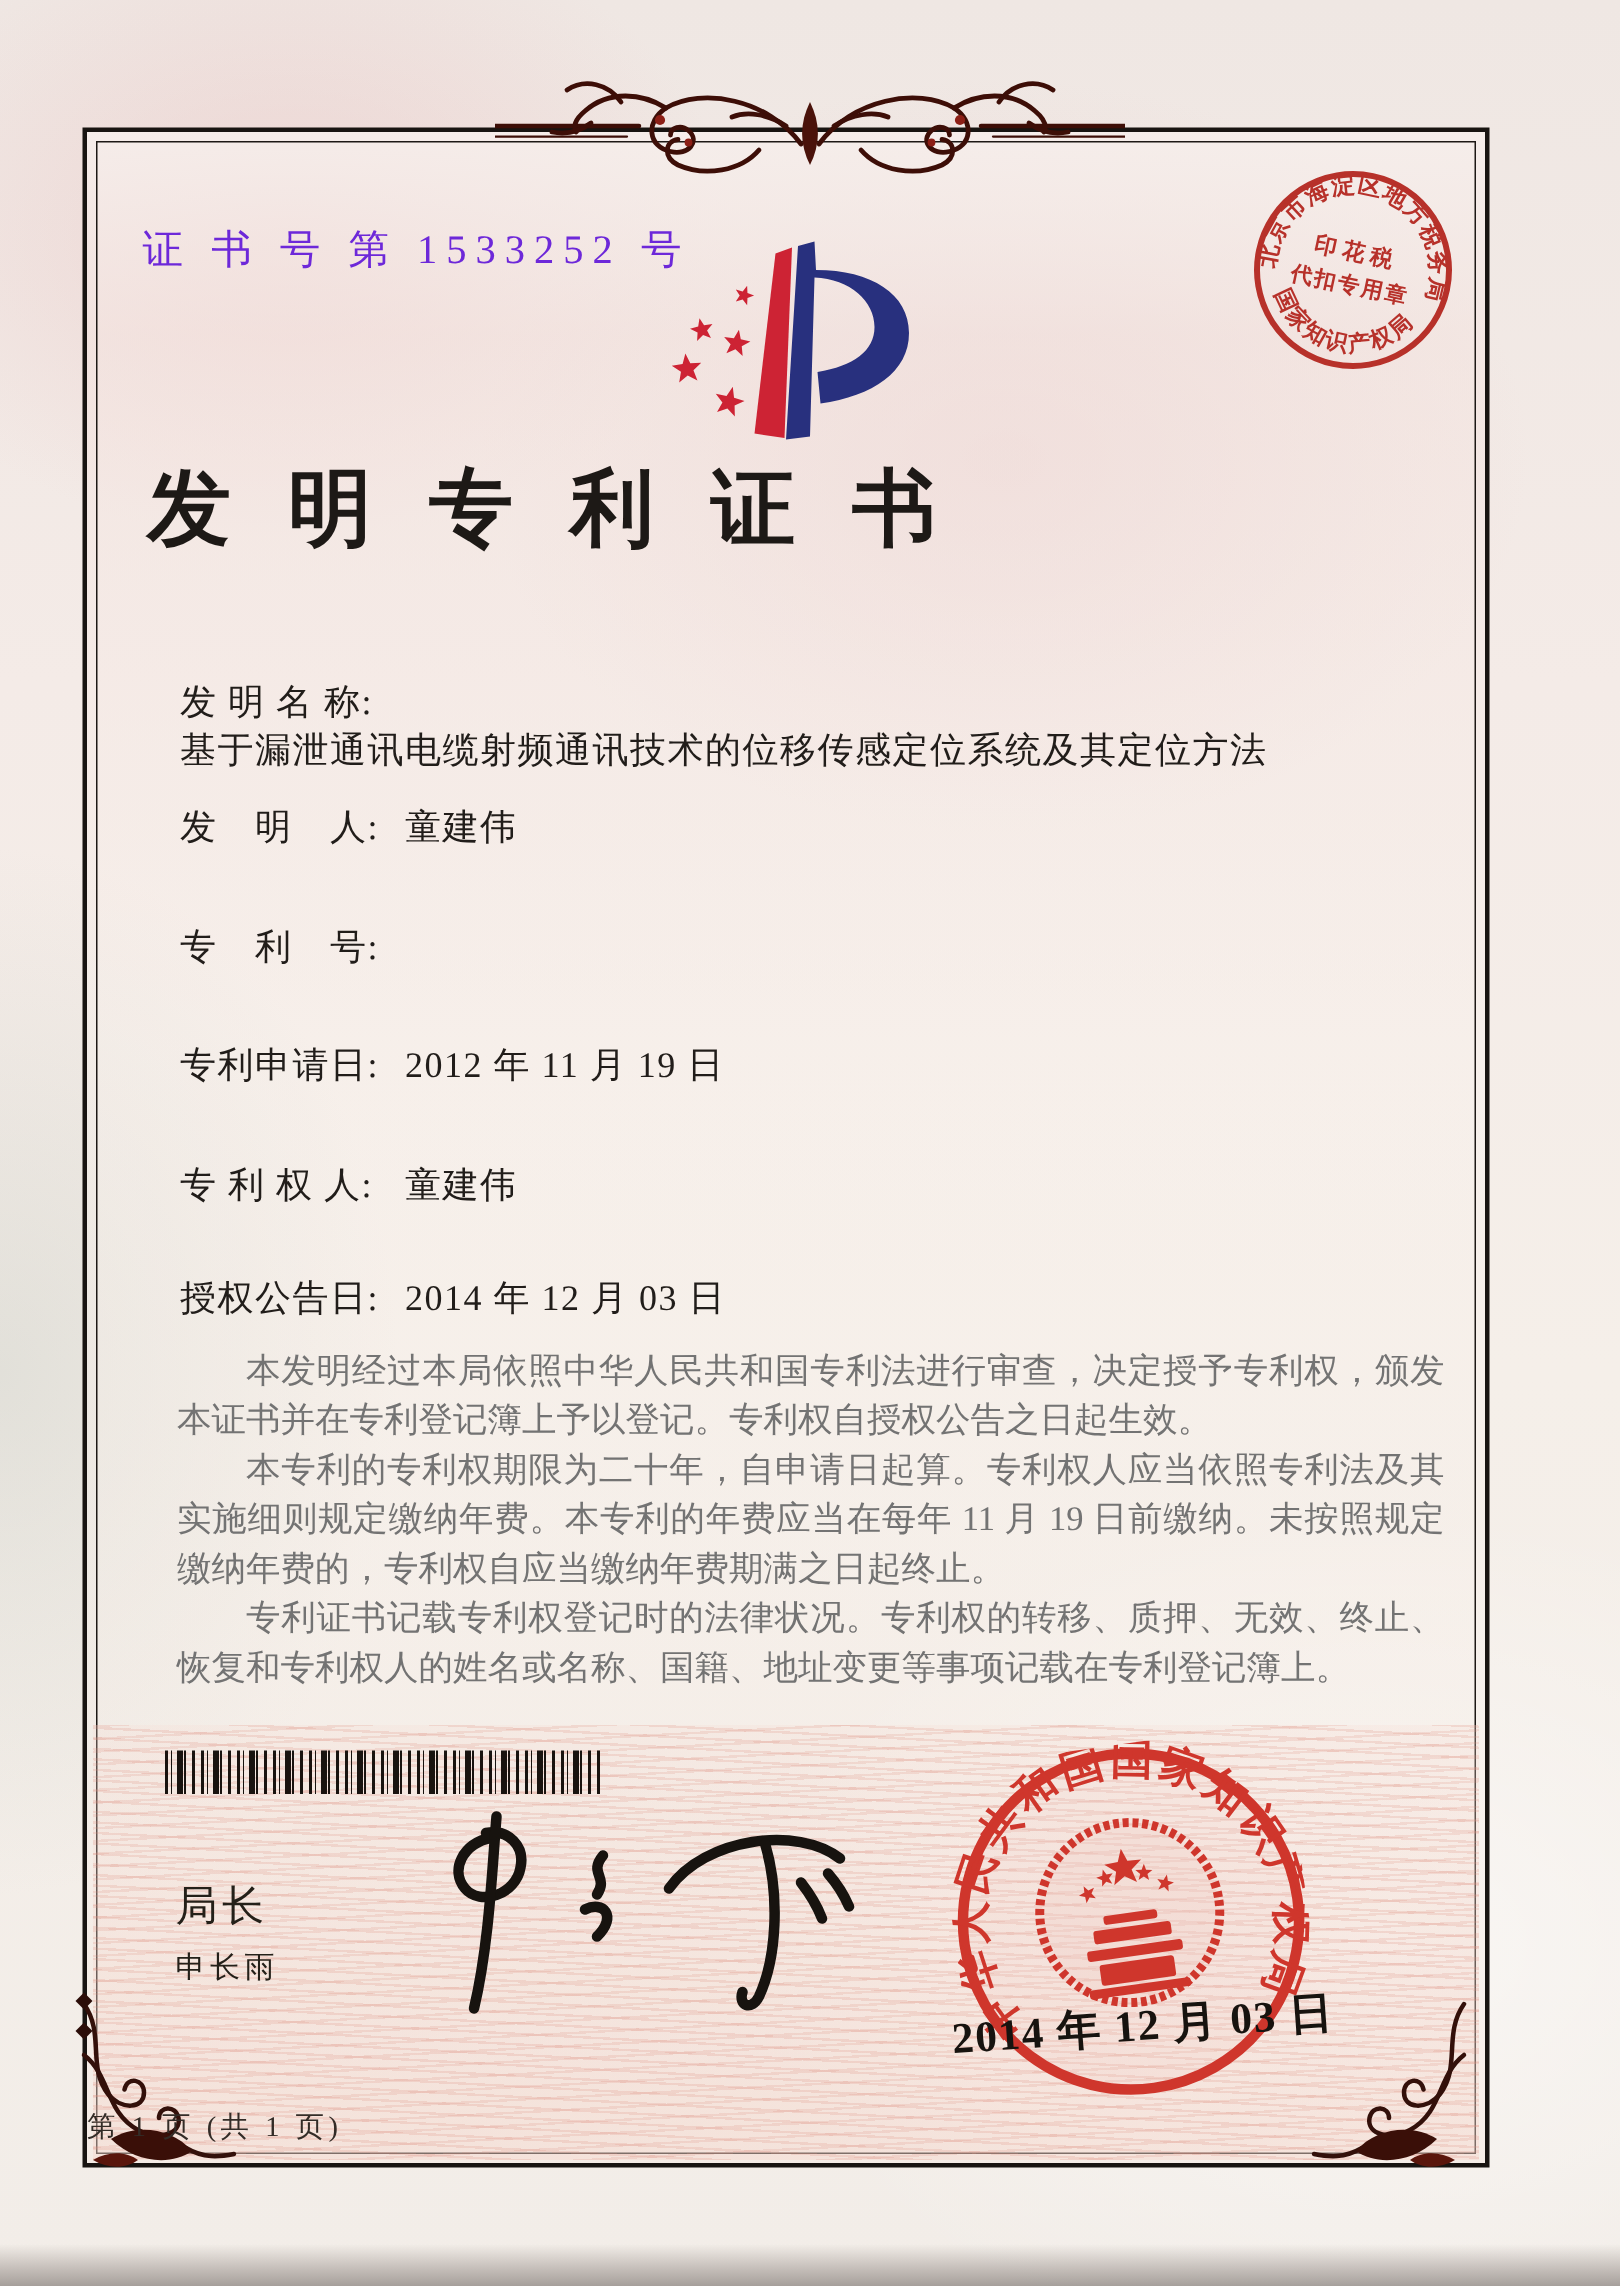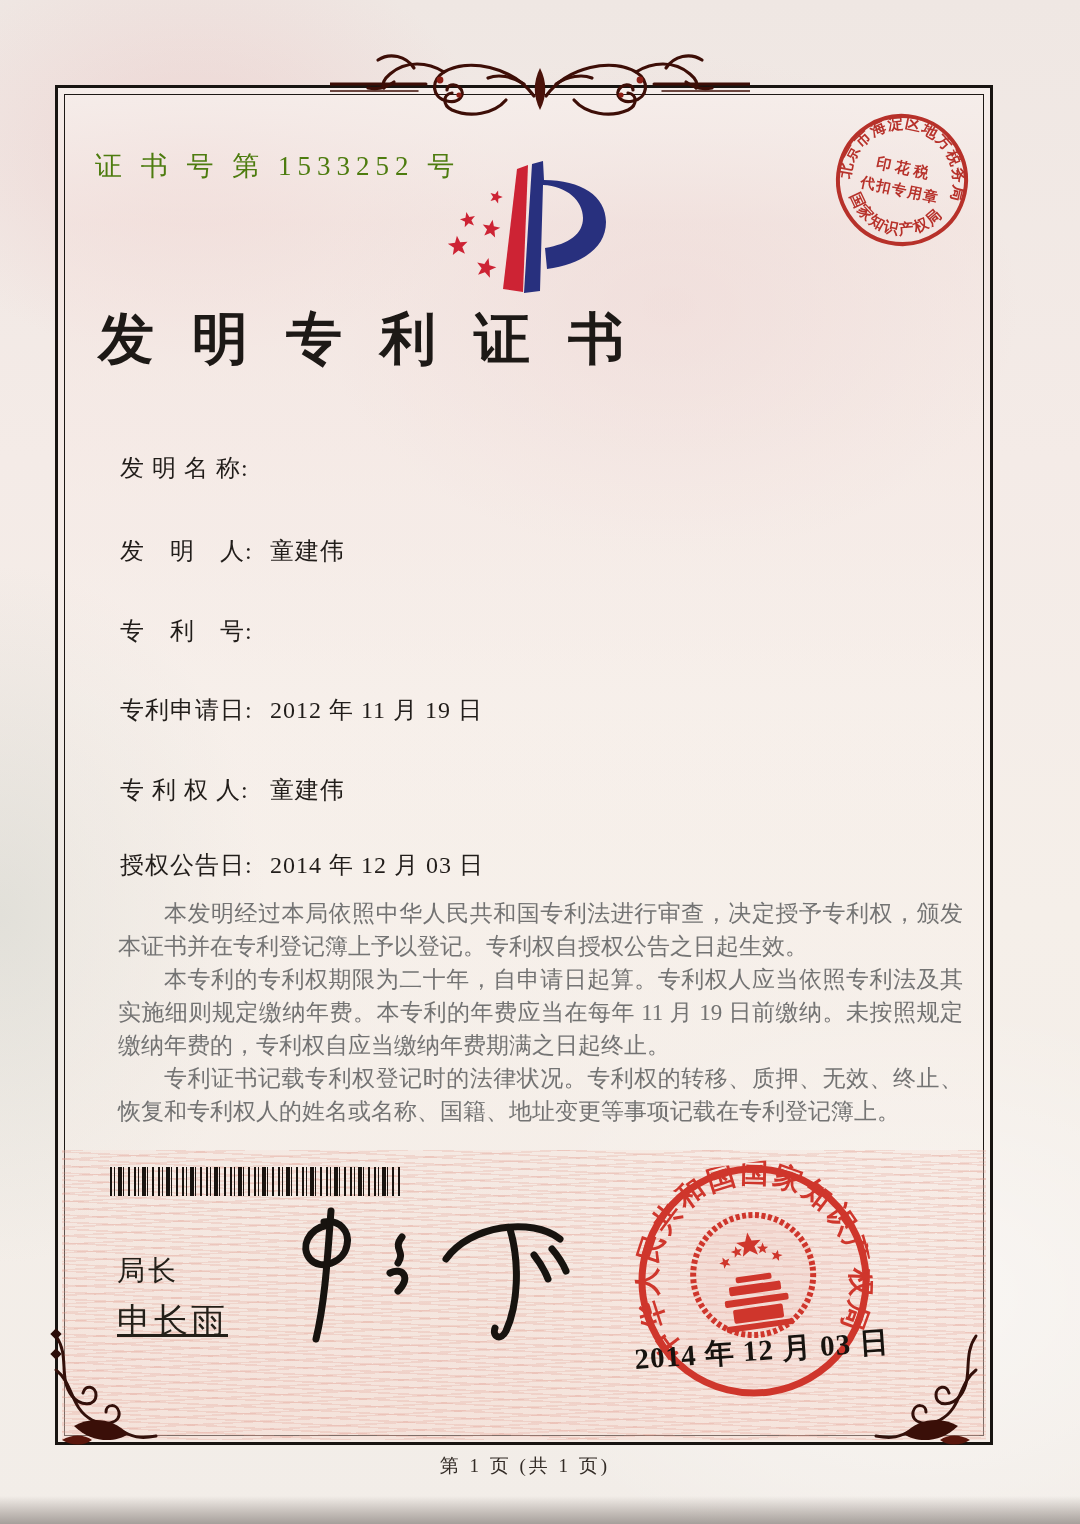--- a/index.html
+++ b/index.html
@@ -39,21 +39,21 @@
     left:62px;top:1150px;width:924px;height:290px;
     background:
       repeating-linear-gradient(3deg, rgba(221,143,128,.22) 0 1.6px, rgba(221,143,128,0) 1.6px 7px),
       repeating-linear-gradient(177deg, rgba(221,143,128,.20) 0 1.6px, rgba(221,143,128,0) 1.6px 8.5px),
       linear-gradient(180deg, rgba(246,219,210,.25), rgba(245,216,206,.45));
     pointer-events:none;
   }
   .border-diamond{width:8px;height:8px;background:#2b0d08;transform:rotate(45deg);}
   
   .cert-no{
-    left:95px;top:148px;font-size:27px;letter-spacing:6px;color:#4d7c0f;
+    left:95px;top:148px;font-size:27px;letter-spacing:6px;color:#6d28d9;
   }
   .page-title{
     left:60px;top:302px;width:930px;
     font-size:56px;font-weight:bold;letter-spacing:38px;text-indent:38px;
     color:#1d1916;
   }
   
   .field{left:120px;width:850px;display:flex;font-size:24px;color:#211d1a;white-space:nowrap;}
   .field .lbl{flex:none;min-width:150px;letter-spacing:1px;}
   .field .val{letter-spacing:1px;}
@@ -65,30 +65,30 @@
     left:110px;top:1167px;width:292px;height:29px;
     background:repeating-linear-gradient(90deg,
       #19130f 0 2px, rgba(0,0,0,0) 2px 4px,
       #19130f 4px 5px, rgba(0,0,0,0) 5px 8px,
       #19130f 8px 12px, rgba(0,0,0,0) 12px 13px,
       #19130f 13px 14px, rgba(0,0,0,0) 14px 18px,
       #19130f 18px 20px, rgba(0,0,0,0) 20px 24px);
   }
   
   .signer-role{left:117px;top:1252px;font-size:28px;letter-spacing:3px;color:#242019;}
-  .signer-name{left:117px;top:1298px;font-size:34px;letter-spacing:3px;color:#242019;text-decoration:underline;}
+  .signer-name{left:117px;top:1298px;font-size:20px;letter-spacing:3px;color:#242019;}
   
   .seal-date{
     left:632px;top:1331px;width:260px;text-align:center;
     font-size:29px;font-weight:bold;letter-spacing:1px;color:#17130f;
     transform:rotate(-4deg);
   }
   .footer{
-    left:58px;top:1405px;width:934px;text-align:center;
-    font-size:19px;letter-spacing:3px;color:#332c27;margin-top:48px;
+    left:58px;top:1405px;width:934px;
+    font-size:19px;letter-spacing:3px;color:#332c27;
   }
   svg{display:block;}
 </style>
 </head>
 <body>
 
 <div class="abs photo-bg"></div>
 
 <div class="abs frame-outer">
   <div class="frame-inner"></div>
@@ -180,20 +180,21 @@
     </text>
     <text x="73" y="66" text-anchor="middle" font-size="15" font-weight="bold" fill="#b7312a" letter-spacing="4">印花税</text>
     <text x="73" y="88" text-anchor="middle" font-size="14.5" font-weight="bold" fill="#b7312a" letter-spacing="1.5">代扣专用章</text>
   </svg>
 </div>
 
 <div class="abs page-title">发明专利证书</div>
 
 <div class="abs field" style="top:452px;flex-direction:column;">
   <span class="lbl">发 明 名 称:</span>
+  <span class="val">基于漏泄通讯电缆射频通讯技术的位移传感定位系统及其定位方法</span>
 </div>
 <div class="abs field" style="top:535px;">
   <span class="lbl">发　明　人:</span>
   <span class="val">童建伟</span>
 </div>
 <div class="abs field" style="top:615px;align-items:flex-end;">
   <span class="lbl">专　利　号:</span>
 </div>
 <div class="abs field" style="top:694px;">
   <span class="lbl">专利申请日:</span>

